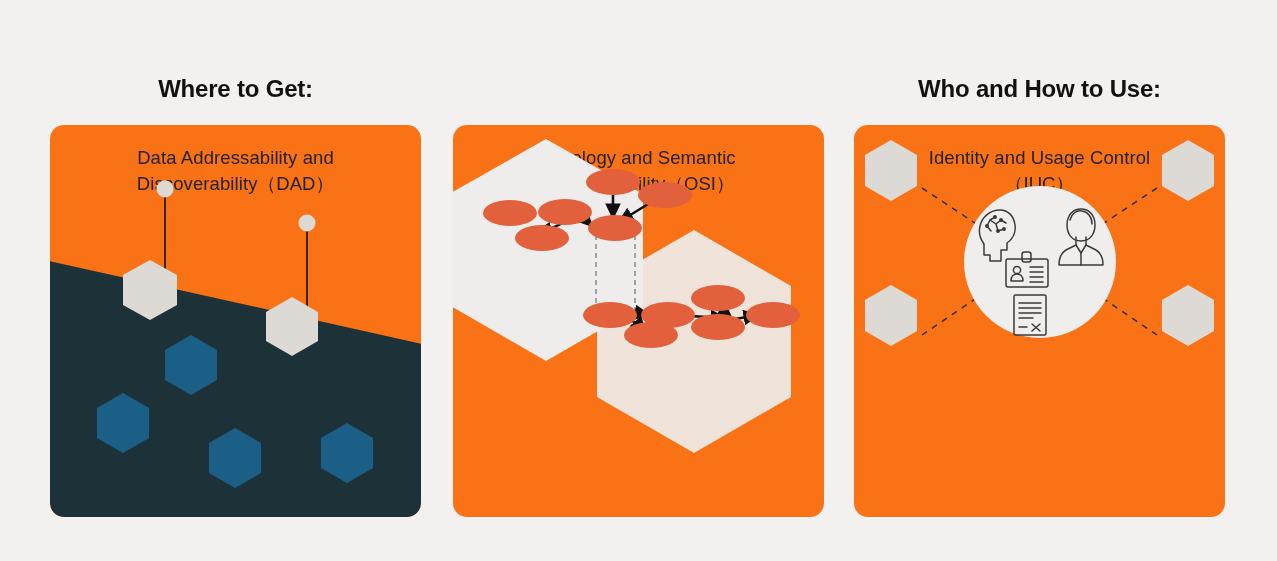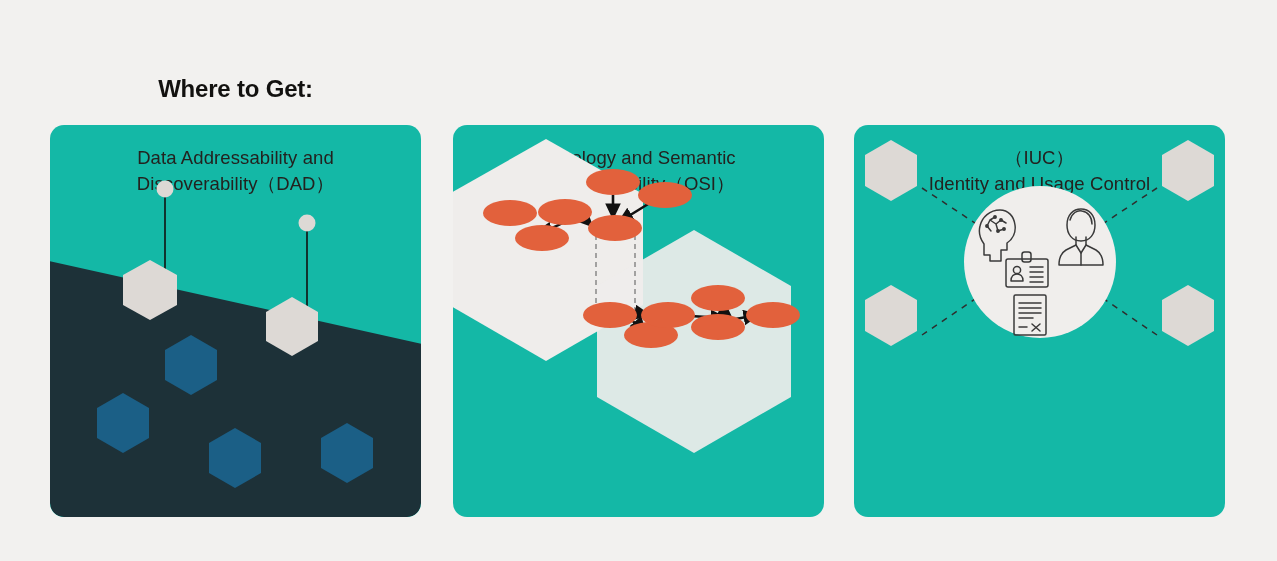--- a/index.html
+++ b/index.html
@@ -43,21 +43,21 @@
     letter-spacing: -0.2px;
     line-height: 28px;
   }
 
   .panel-card {
     position: absolute;
     top: 50px;
     left: 0;
     width: 371px;
     height: 392px;
-    background: #14b8a6;
+    background: #f97316;
     border-radius: 14px;
     overflow: hidden;
   }
 
   .panel-subtitle {
     position: absolute;
     top: 20px;
     left: 14px;
     width: 343px;
     text-align: center;
@@ -165,24 +165,25 @@
           <ellipse cx="215" cy="190" rx="27" ry="13" fill="#e2613c"></ellipse>
           <ellipse cx="265" cy="173" rx="27" ry="13" fill="#e2613c"></ellipse>
           <ellipse cx="265" cy="202" rx="27" ry="13" fill="#e2613c"></ellipse>
           <ellipse cx="320" cy="190" rx="27" ry="13" fill="#e2613c"></ellipse>
         </svg>
       </div>
     </div>
   </section>
 
   <section class="panel" id="panel-2">
+    <h2 class="panel-heading">Who and How to Use:</h2>
     <div class="panel-card">
       <div class="panel-subtitle">
+        <div>Identity and Usage Control</div>
         <div>（IUC）</div>
-        <div>Identity and Usage Control</div>
       </div>
 
       <div class="art">
         <svg viewBox="0 0 371 392" xmlns="http://www.w3.org/2000/svg">
 
           <line x1="68" y1="63" x2="124" y2="100" stroke="#2e2e2e" stroke-width="1.5" stroke-dasharray="6 6"></line>
           <line x1="303" y1="63" x2="247" y2="100" stroke="#2e2e2e" stroke-width="1.5" stroke-dasharray="6 6"></line>
           <line x1="68" y1="210" x2="124" y2="172" stroke="#2e2e2e" stroke-width="1.5" stroke-dasharray="6 6"></line>
           <line x1="303" y1="210" x2="247" y2="172" stroke="#2e2e2e" stroke-width="1.5" stroke-dasharray="6 6"></line>
 

